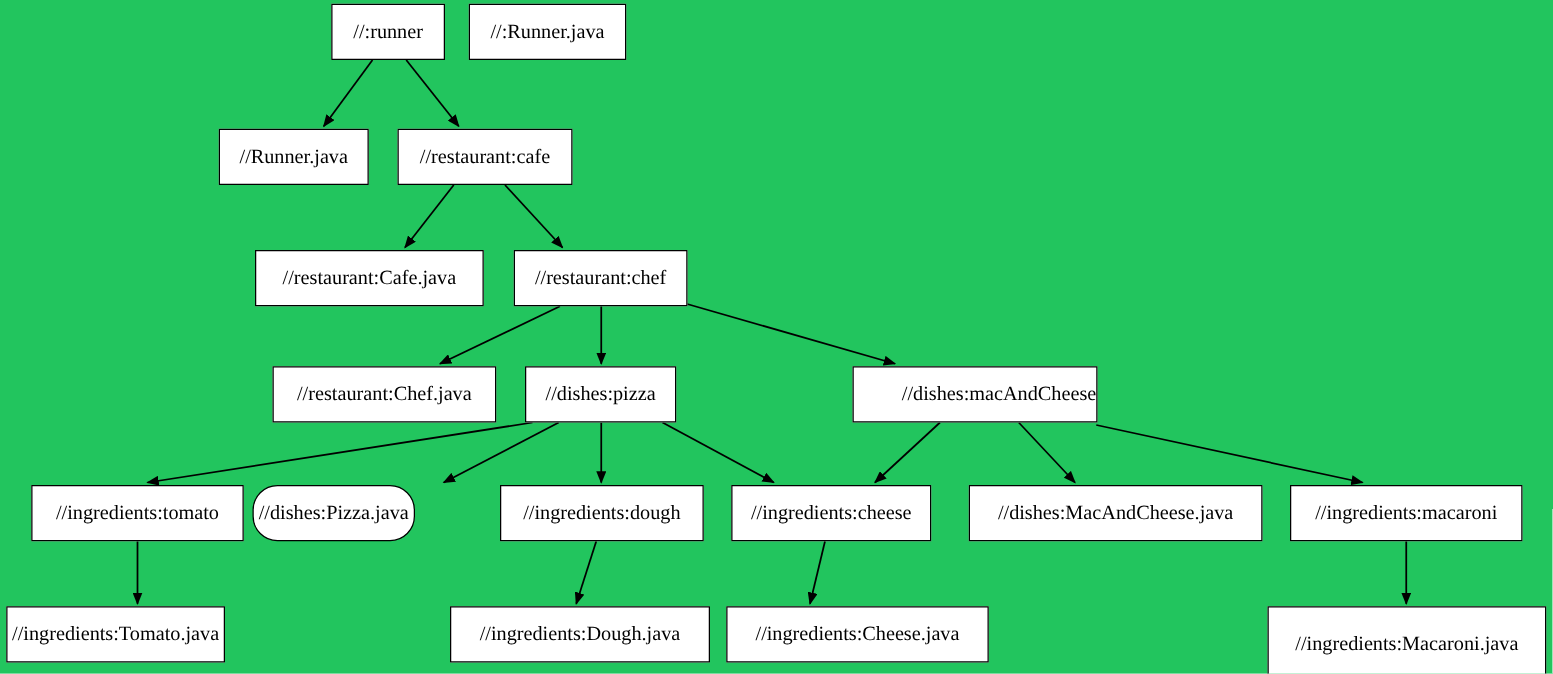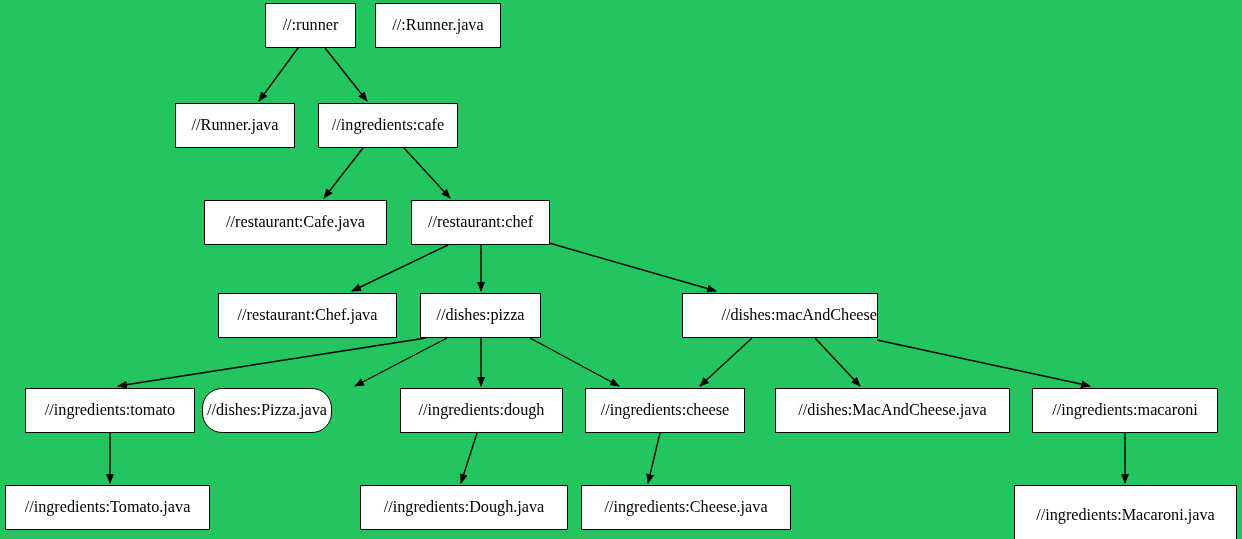--- a/index.html
+++ b/index.html
@@ -84,21 +84,21 @@
       <div class="graph-node" style="left: 265px; top: 3px; width: 91px; height: 45px; border-color: rgb(0, 0, 0); background: rgb(255, 255, 255);">
         <span class="graph-node-label" style="color: rgb(0, 0, 0);">//:runner</span>
       </div>
       <div class="graph-node" style="left: 375px; top: 3px; width: 126px; height: 45px; border-color: rgb(0, 0, 0); background: rgb(255, 255, 255);">
         <span class="graph-node-label" style="color: rgb(0, 0, 0);">//:Runner.java</span>
       </div>
       <div class="graph-node" style="left: 175px; top: 103px; width: 120px; height: 45px; border-color: rgb(0, 0, 0); background: rgb(255, 255, 255);">
         <span class="graph-node-label" style="color: rgb(0, 0, 0);">//Runner.java</span>
       </div>
       <div class="graph-node" style="left: 318px; top: 103px; width: 140px; height: 45px; border-color: rgb(0, 0, 0); background: rgb(255, 255, 255);">
-        <span class="graph-node-label" style="color: rgb(0, 0, 0);">//ingredients:cafe</span>
+        <span class="graph-node-label" style="color: rgb(0, 0, 0);">//restaurant:cafe</span>
       </div>
       <div class="graph-node" style="left: 204px; top: 200px; width: 183px; height: 45px; border-color: rgb(0, 0, 0); background: rgb(255, 255, 255);">
         <span class="graph-node-label" style="color: rgb(0, 0, 0);">//restaurant:Cafe.java</span>
       </div>
       <div class="graph-node" style="left: 411px; top: 200px; width: 139px; height: 45px; border-color: rgb(0, 0, 0); background: rgb(255, 255, 255);">
         <span class="graph-node-label" style="color: rgb(0, 0, 0);">//restaurant:chef</span>
       </div>
       <div class="graph-node" style="left: 218px; top: 293px; width: 179px; height: 45px; border-color: rgb(0, 0, 0); background: rgb(255, 255, 255);">
         <span class="graph-node-label" style="color: rgb(0, 0, 0);">//restaurant:Chef.java</span>
       </div>
@@ -119,21 +119,21 @@
       </div>
       <div class="graph-node" style="left: 585px; top: 388px; width: 160px; height: 45px; border-color: rgb(0, 0, 0); background: rgb(255, 255, 255);">
         <span class="graph-node-label" style="color: rgb(0, 0, 0);">//ingredients:cheese</span>
       </div>
       <div class="graph-node" style="left: 775px; top: 388px; width: 235px; height: 45px; border-color: rgb(0, 0, 0); background: rgb(255, 255, 255);">
         <span class="graph-node-label" style="color: rgb(0, 0, 0);">//dishes:MacAndCheese.java</span>
       </div>
       <div class="graph-node" style="left: 1032px; top: 388px; width: 186px; height: 45px; border-color: rgb(0, 0, 0); background: rgb(255, 255, 255);">
         <span class="graph-node-label" style="color: rgb(0, 0, 0);">//ingredients:macaroni</span>
       </div>
-      <div class="graph-node" style="left: 5px; top: 485px; width: 205px; height: 45px; border-color: rgb(0, 0, 0); background: rgb(255, 255, 255);">
+      <div class="graph-node" style="left: 5px; top: 485px; width: 175px; height: 45px; border-color: rgb(0, 0, 0); background: rgb(255, 255, 255);">
         <span class="graph-node-label" style="color: rgb(0, 0, 0);">//ingredients:Tomato.java</span>
       </div>
       <div class="graph-node" style="left: 581px; top: 485px; width: 210px; height: 45px; border-color: rgb(0, 0, 0); background: rgb(255, 255, 255);">
         <span class="graph-node-label" style="color: rgb(0, 0, 0);">//ingredients:Cheese.java</span>
       </div>
       <div class="graph-node" style="left: 360px; top: 485px; width: 208px; height: 45px; border-color: rgb(0, 0, 0); background: rgb(255, 255, 255);">
         <span class="graph-node-label" style="color: rgb(0, 0, 0);">//ingredients:Dough.java</span>
       </div>
       <div class="graph-node" style="left: 1014px; top: 485px; width: 223px; height: 61px; border-color: rgb(0, 0, 0); background: rgb(255, 255, 255);">
         <span class="graph-node-label" style="color: rgb(0, 0, 0);">//ingredients:Macaroni.java</span>

